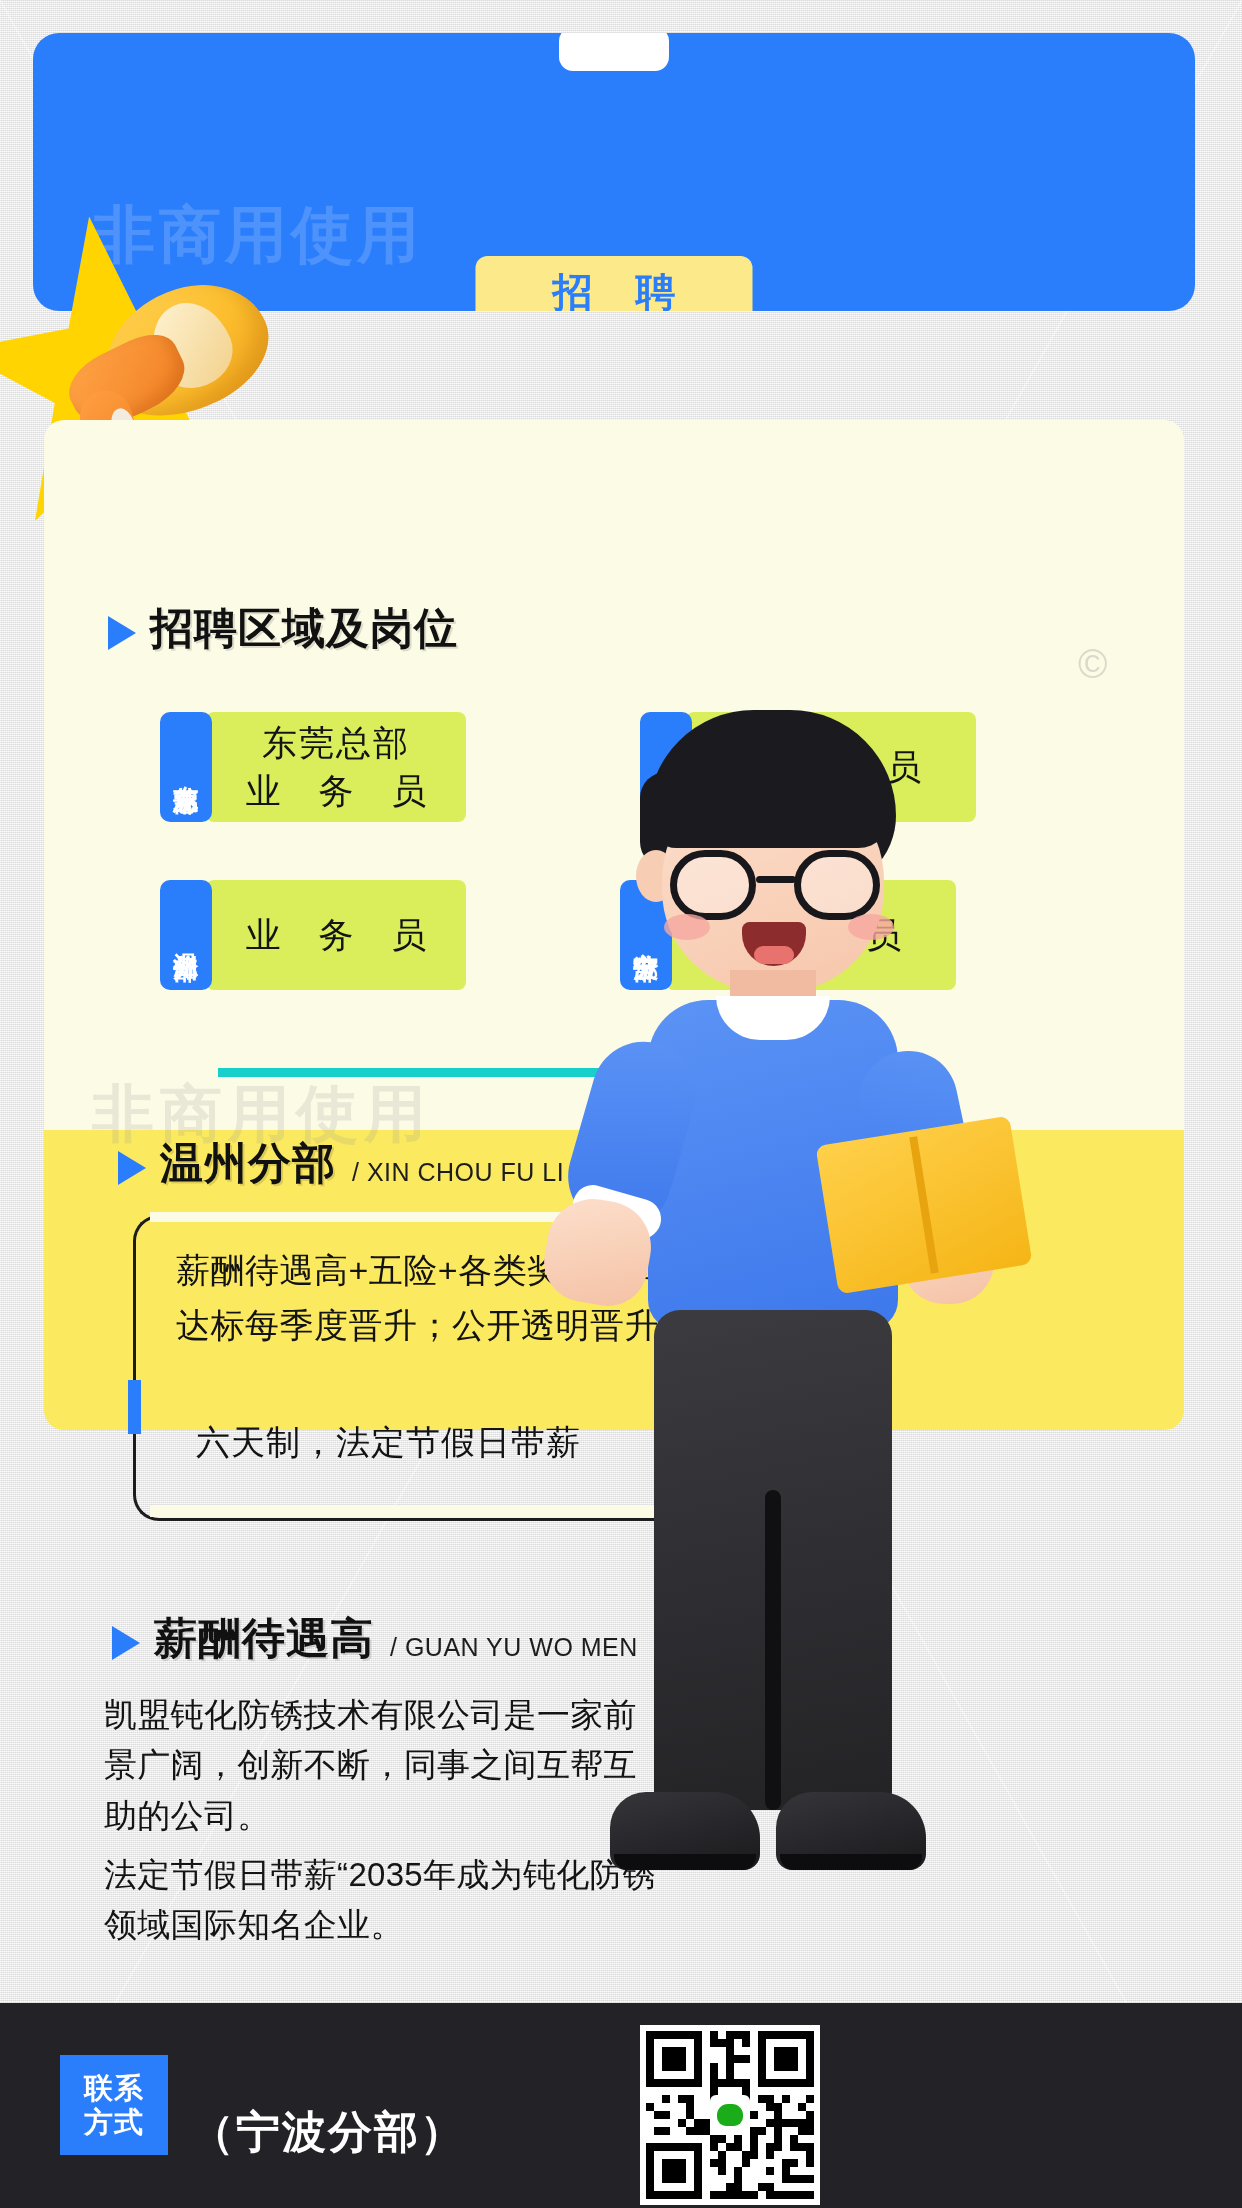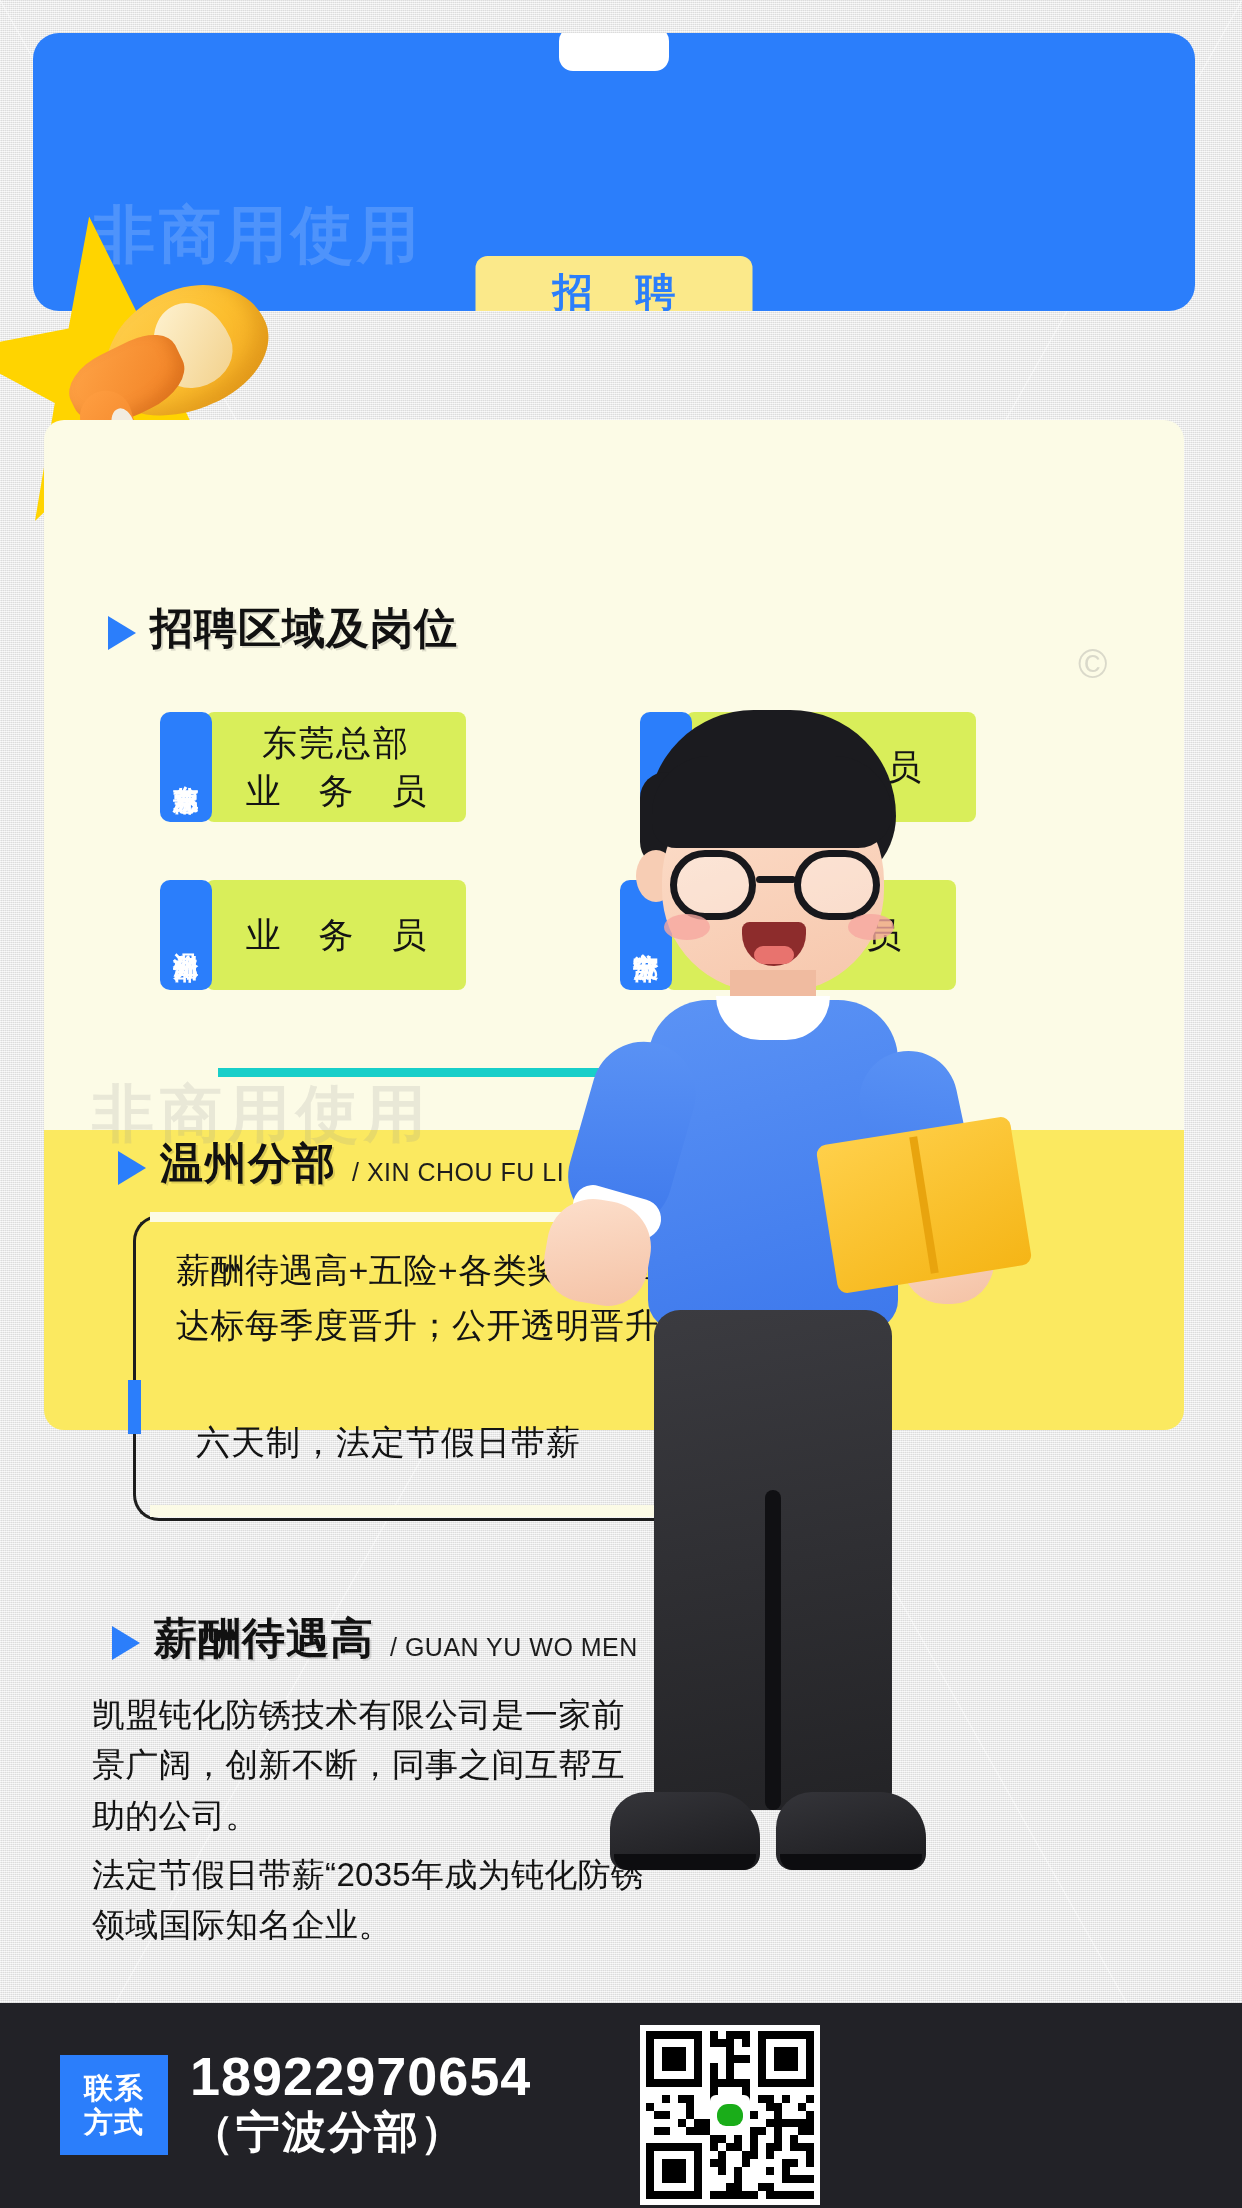--- a/index.html
+++ b/index.html
@@ -162,21 +162,21 @@
     position:absolute;left:176px;top:1243px;width:600px;
     font-size:34px;line-height:1.62;color:#131313;letter-spacing:.5px;
   }
   .benefit-note{
     position:absolute;left:196px;top:1420px;width:600px;
     font-size:34px;color:#131313;letter-spacing:1px;
   }
 
   
   .about-text{
-    position:absolute;left:92px;top:1250px;width:560px;
+    position:absolute;left:104px;top:1250px;width:560px;
     font-size:33px;line-height:1.53;color:#141414;letter-spacing:.3px;
   }
 
   
   .person{position:absolute;left:590px;top:700px;width:370px;height:1320px;z-index:5;}
   .p-hair{
     position:absolute;left:58px;top:10px;width:248px;height:180px;
     background:#1b1b1f;border-radius:128px 128px 90px 90px;
   }
   .p-hair:after{
@@ -415,21 +415,20 @@
   <div class="p-legs"></div>
   <div class="shoe l"></div>
     <div class="shoe r"></div>
 </div>
 
 <div class="footer">
   <div class="contact-box">
     <span>联系</span>
     <span>方式</span>
   </div>
-  <div class="phone">18922970654</div>
   <div class="wechat">（宁波分部）</div>
   <div class="qr">
     <div class="qr-grid" id="qrgrid">
         <i></i>
         <i></i>
         <i></i>
         <i></i>
         <i></i>
         <i></i>
         <i></i>

